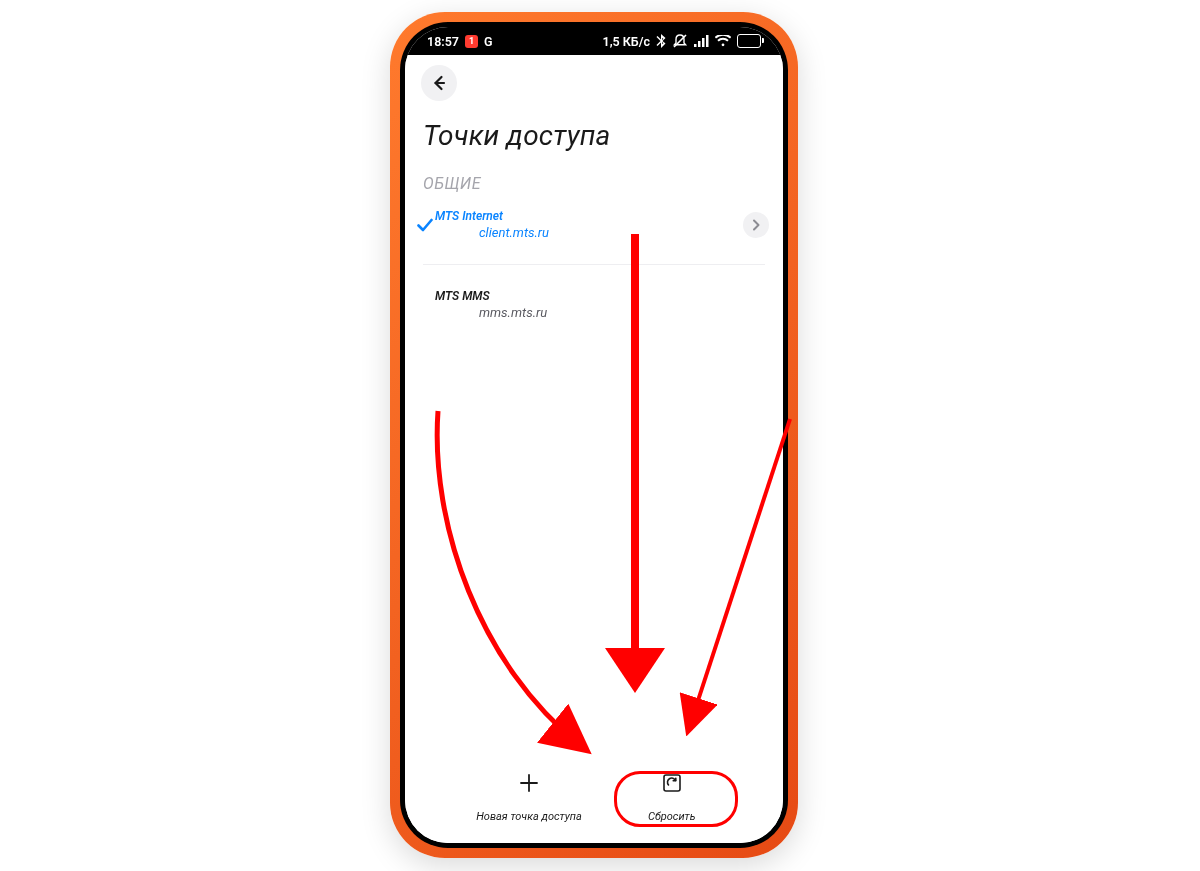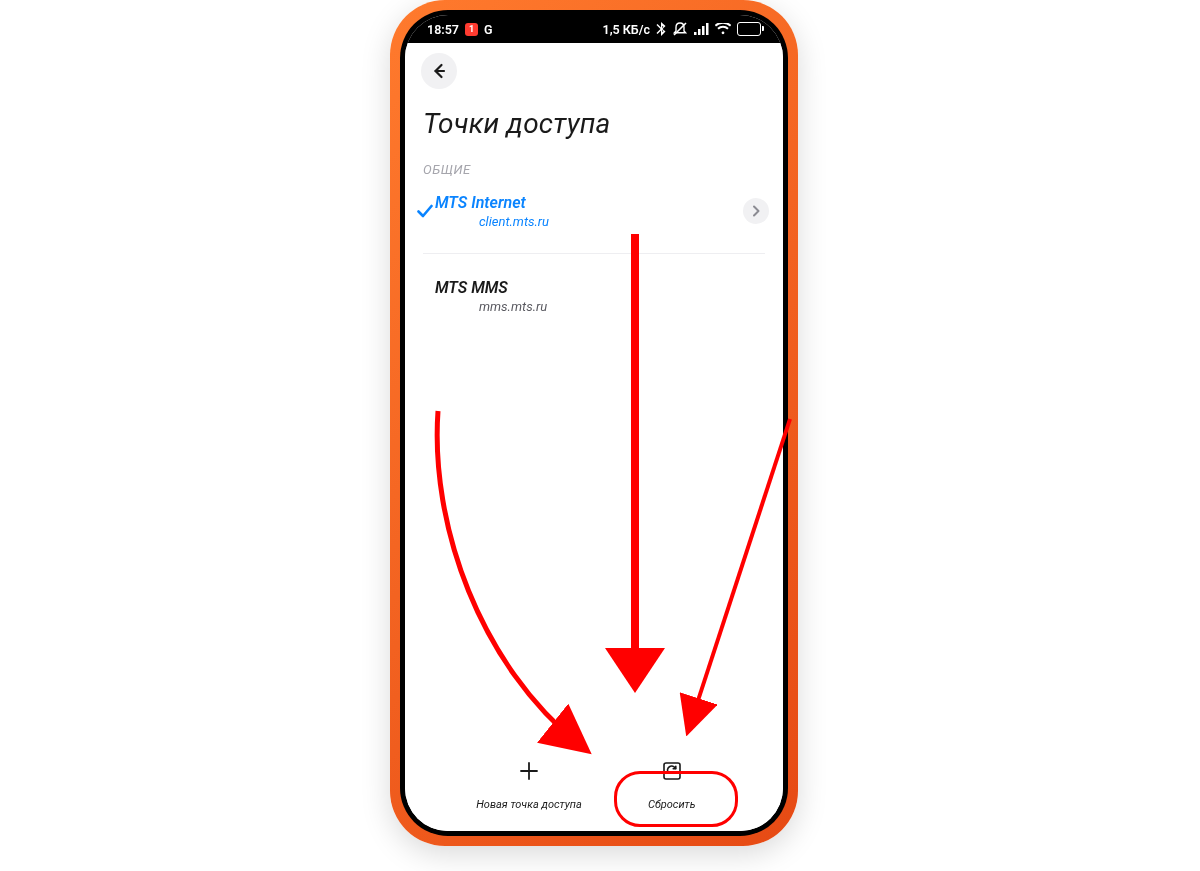--- a/index.html
+++ b/index.html
@@ -1,45 +1,45 @@
 <!DOCTYPE html>
 <html><head>
 <meta charset="utf-8">
 <style>
   html,body{margin:0;padding:0;background:#fff;font-family:-apple-system,BlinkMacSystemFont,"Segoe UI",Roboto,Helvetica,Arial,sans-serif;}
   .stage{width:1200px;height:871px;position:relative;background:#fff;overflow:hidden;}
 
   
-  .phone{position:absolute;left:390px;top:0;width:408px;height:846px;border-radius:55px;padding:10px;box-sizing:border-box;
+  .phone{position:absolute;left:390px;top:12px;width:408px;height:846px;border-radius:55px;padding:10px;box-sizing:border-box;
          background:linear-gradient(135deg,#ff7a2d 0%,#e64a14 100%);box-shadow:0 8px 30px rgba(0,0,0,.15);}
   .phone-inner{width:100%;height:100%;background:#000;border-radius:48px;padding:5px;box-sizing:border-box;}
   .screen{width:100%;height:100%;background:#fff;border-radius:43px;overflow:hidden;position:relative;display:flex;flex-direction:column;}
 
   
   .status{height:28px;background:#000;color:#fff;display:flex;align-items:center;justify-content:space-between;padding:0 22px;font-size:12.5px;font-weight:600;flex:0 0 auto;}
   .status .left, .status .right{display:flex;align-items:center;gap:6px;}
   .status .sq{display:inline-block;width:13px;height:13px;border-radius:3px;background:#ff3b30;color:#fff;font-size:9px;line-height:13px;text-align:center;font-weight:700;}
   .status svg{display:block;}
   .batt{display:inline-flex;align-items:center;gap:2px;}
   .batt .bwrap{width:22px;height:12px;border:1.5px solid #fff;border-radius:3px;position:relative;}
   .batt .bwrap:after{content:"";position:absolute;right:-4px;top:3px;width:2.5px;height:5px;background:#fff;border-radius:0 1px 1px 0;}
   .batt .bfill{background:#fff;height:100%;border-radius:1px;}
   .batt .bpct{position:absolute;left:0;right:0;top:0;color:#000;font-size:8px;text-align:center;line-height:12px;}
 
   
   .content{flex:1 1 auto;background:#fff;display:flex;flex-direction:column;min-height:0;font-style:italic;}
   .header{padding:10px 16px 0;}
   .backbtn{width:36px;height:36px;border-radius:50%;background:#f1f1f3;display:flex;align-items:center;justify-content:center;cursor:pointer;}
   h1.title{margin:18px 18px 14px;font-size:28px;font-weight:400;letter-spacing:.2px;color:#1a1a1a;}
-  .section-label{margin:8px 18px 6px;color:#a5a5ac;font-size:13px;letter-spacing:.5px;}
+  .section-label{margin:8px 18px 6px;color:#a5a5ac;font-size:16px;letter-spacing:.5px;}
 
   .item{display:flex;align-items:center;padding:10px 14px;position:relative;}
   .item .chk{width:20px;display:flex;justify-content:center;color:#008cff;font-size:18px;line-height:1;margin-left:-4px;}
   .item .txt{flex:1;}
-  .item .ttl{font-size:16px;font-weight:600;color:#1a1a1a;}
+  .item .ttl{font-size:12px;font-weight:600;color:#1a1a1a;}
   .item .sub{font-size:13px;color:#5a5a61;margin-top:2px;margin-left:44px;}
   .item.sel .ttl{color:#0a84ff;}
   .item.sel .sub{color:#0a84ff;}
   .chev{width:26px;height:26px;border-radius:50%;background:#f1f1f3;display:flex;align-items:center;justify-content:center;color:#8b8b92;}
   hr.div{border:none;border-top:1px solid #eeeef1;margin:14px 18px;}
 
   .spacer{flex:1;}
 
   .bottombar{display:flex;justify-content:center;gap:50px;padding:10px 0 20px;}
   .bbtn{display:flex;flex-direction:column;align-items:center;gap:16px;font-size:11px;color:#1a1a1a;min-width:80px;cursor:pointer;text-align:center;line-height:1.2;}

